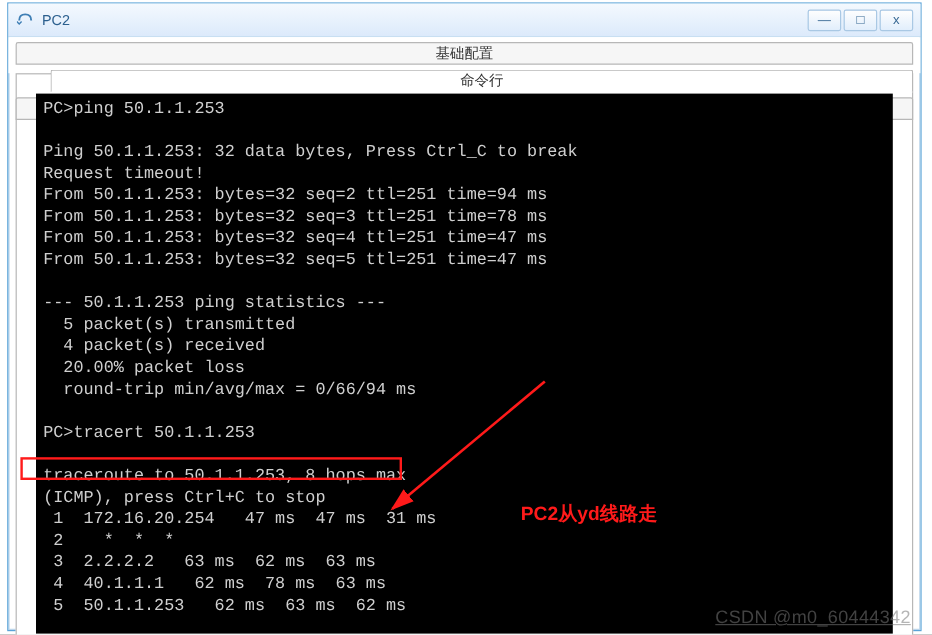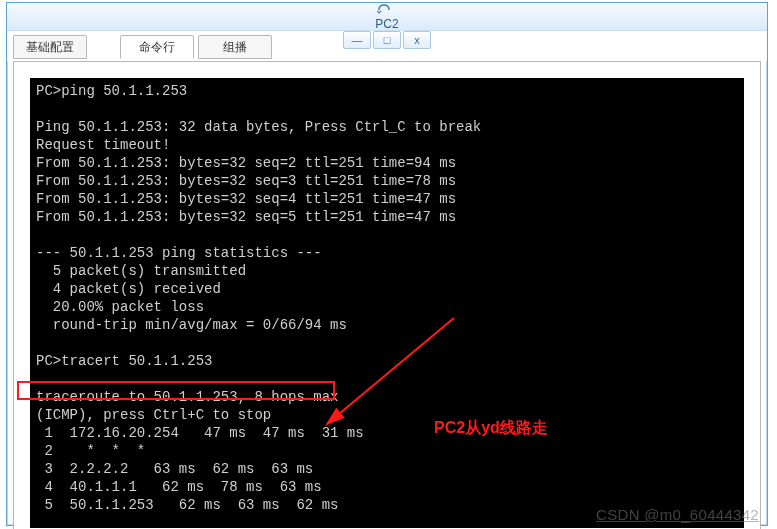--- a/index.html
+++ b/index.html
@@ -22,21 +22,20 @@
   }
   .titlebar {
     height: 28px;
     background: linear-gradient(#f4f9fe,#dceafb);
     border-bottom: 1px solid #c8dff2;
     display: flex;
     align-items: center;
     padding: 0 6px;
     font-size: 12px;
     color: #2b5f8e;
-    flex-direction: column;
   }
   .titlebar .app-icon {
     width: 16px; height: 16px;
     margin-right: 6px;
     display: flex; align-items:center; justify-content:center;
     color:#3f7fb5; font-weight:bold;
   }
   .titlebar .title-text { flex: 1; }
   .win-btns { display:flex; gap:2px; }
   .win-btn {
@@ -48,20 +47,21 @@
     font-size: 11px;
     color:#3a6a95;
     cursor: pointer;
   }
   .tabbar {
     height: 30px;
     padding: 4px 6px 0 6px;
     display: flex;
     gap: 4px;
     background:#fff;
+    flex-direction:column;
   }
   .tab {
     min-width: 74px;
     height: 24px;
     padding: 0 10px;
     border: 1px solid #b7b7b7;
     background:#f6f6f6;
     font-size: 12px;
     color:#333;
     display:flex;align-items:center;justify-content:center;

